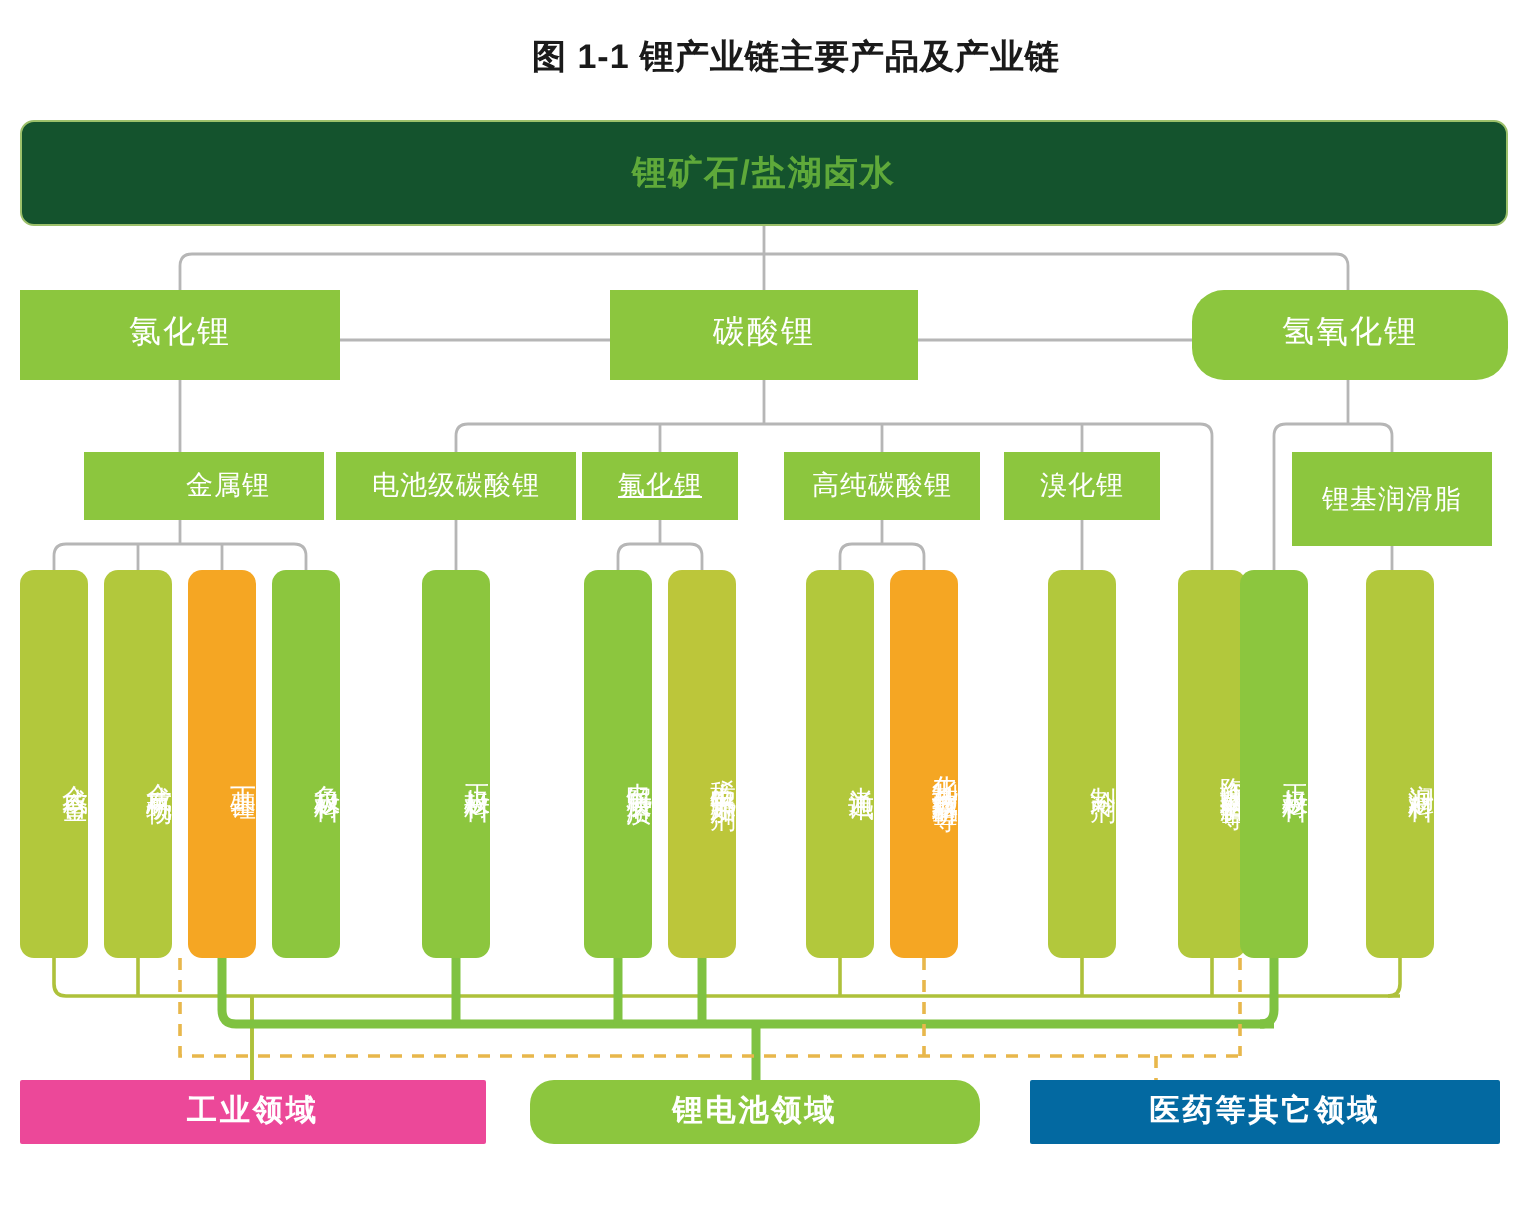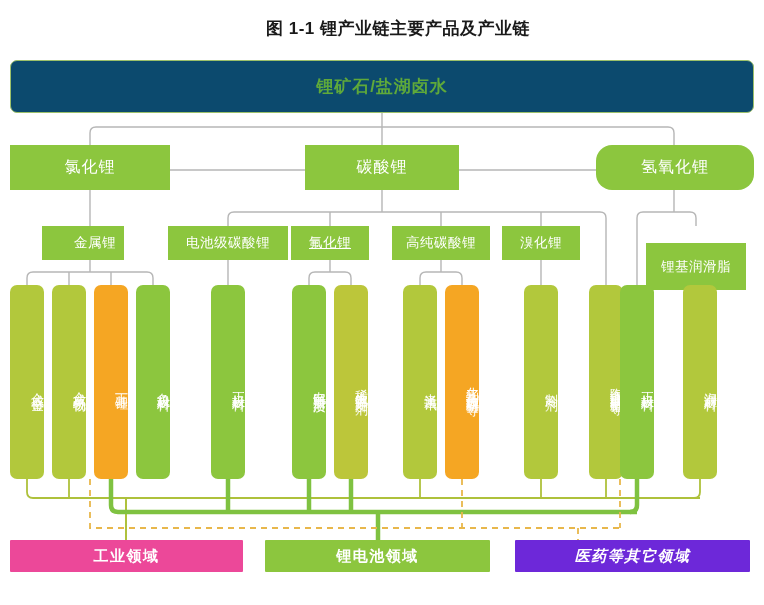--- a/index.html
+++ b/index.html
@@ -22,21 +22,21 @@
   
   .node{
     position:absolute;
     box-sizing:border-box;
     display:flex;align-items:center;justify-content:center;
     color:#ffffff;
     line-height:1.15;
     z-index:5;
   }
   .root{
-    background:#0c4a6e;
+    background:#14532d;
     border:1.5px solid #9cc06a;
     border-radius:7px;
     color:#5fa93a;
     font-size:17px;font-weight:bold;
     letter-spacing:1px;
   }
   .lvl2{
     background:#8cc63e;
     font-size:16px;
     letter-spacing:1px;
@@ -62,21 +62,21 @@
   .c-olive-d   {background:#bcc63a;}
   .c-orange    {background:#f5a623;}
   .bar{
     border-radius:1px;
     font-size:15px;font-weight:bold;
     letter-spacing:1.5px;
     color:#ffffff;
   }
   .bar-olive {background:#ec4899;}
   .bar-green {background:#8cc63e;}
-  .bar-orange{background:#6d28d9;font-style:italic;}
+  .bar-orange{background:#0369a1;}
 
   svg.links{position:absolute;left:0;top:0;width:764px;height:605px;z-index:1;}
   .l-grey{fill:none;stroke:#b6b6b6;stroke-width:1.4;}
   .l-olive{fill:none;stroke:#aec13b;stroke-width:1.8;}
   .l-green{fill:none;stroke:#7fc241;stroke-width:4.5;stroke-linecap:butt;}
   .l-dash{fill:none;stroke:#e8b74b;stroke-width:1.8;stroke-dasharray:6 5;}
 </style>
 </head>
 <body>
 
@@ -154,36 +154,36 @@
   <div class="node lvl2" style="left:10px;top:145px;width:160px;height:45px;">
     <span>氯化锂</span>
   </div>
   <div class="node lvl2" style="left:305px;top:145px;width:154px;height:45px;">
     <span>碳酸锂</span>
   </div>
   <div class="node lvl2" style="left:596px;top:145px;width:158px;height:45px;border-radius:16px;">
     <span>氢氧化锂</span>
   </div>
 
-  <div class="node lvl3" style="left:42px;top:226px;width:82px;height:34px;padding-left:24px;">
+  <div class="node lvl3" style="left:42px;top:226px;width:120px;height:34px;padding-left:24px;">
     <span>金属锂</span>
   </div>
   <div class="node lvl3" style="left:168px;top:226px;width:120px;height:34px;">
     <span>电池级碳酸锂</span>
   </div>
   <div class="node lvl3" style="left:291px;top:226px;width:78px;height:34px;text-decoration:underline;">
     <span>氟化锂</span>
   </div>
   <div class="node lvl3" style="left:392px;top:226px;width:98px;height:34px;">
     <span>高纯碳酸锂</span>
   </div>
   <div class="node lvl3" style="left:502px;top:226px;width:78px;height:34px;">
     <span>溴化锂</span>
   </div>
-  <div class="node lvl3" style="left:646px;top:243px;width:100px;height:47px;align-items:center;">
+  <div class="node lvl3" style="left:646px;top:226px;width:100px;height:47px;align-items:center;">
     <span>锂基润滑脂</span>
   </div>
 
   <div class="node leaf c-olive" style="left:10px;top:285px;height:194px;">
     <span>合成合金</span>
   </div>
   <div class="node leaf c-olive" style="left:52px;top:285px;height:194px;">
     <span>合成有机物</span>
   </div>
   <div class="node leaf c-orange" style="top: 285px; height: 194px; left: 94px;">
@@ -216,20 +216,20 @@
   <div class="node leaf c-green" style="left:620px;top:285px;height:194px;">
     <span>正极材料</span>
   </div>
   <div class="node leaf c-olive" style="left:683px;top:285px;height:194px;">
     <span>润滑材料</span>
   </div>
 
   <div class="node bar bar-olive" style="left:10px;top:540px;width:233px;height:32px;">
     <span>工业领域</span>
   </div>
-  <div class="node bar bar-green" style="left:265px;top:540px;width:225px;height:32px;">
+  <div class="node bar bar-green" style="left:265px;top:540px;width:225px;height:32px;border-radius:12px;">
     <span>锂电池领域</span>
   </div>
   <div class="node bar bar-orange" style="left:515px;top:540px;width:235px;height:32px;">
     <span>医药等其它领域</span>
   </div>
 
 </div>
 
 </body></html>

